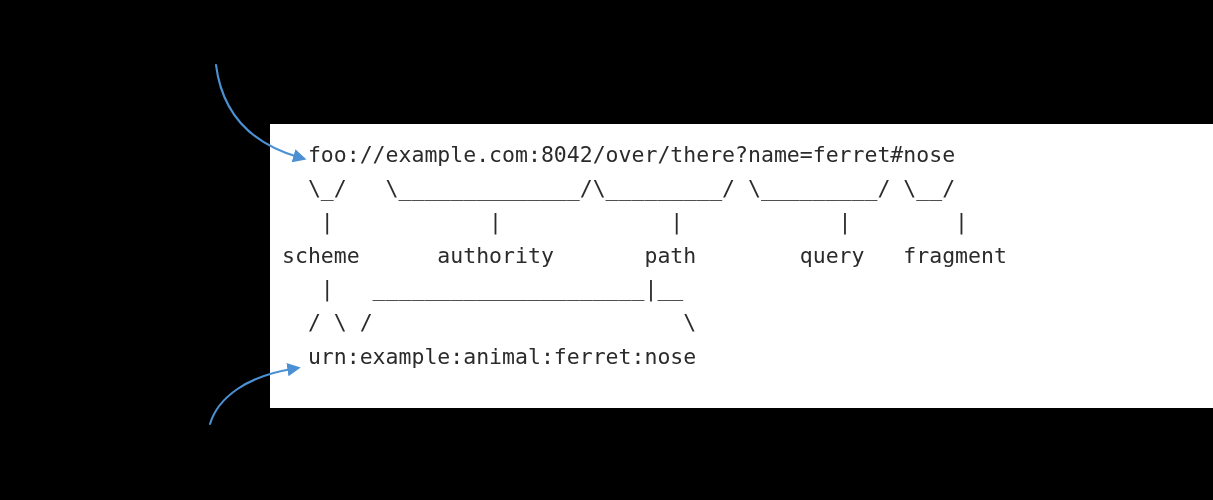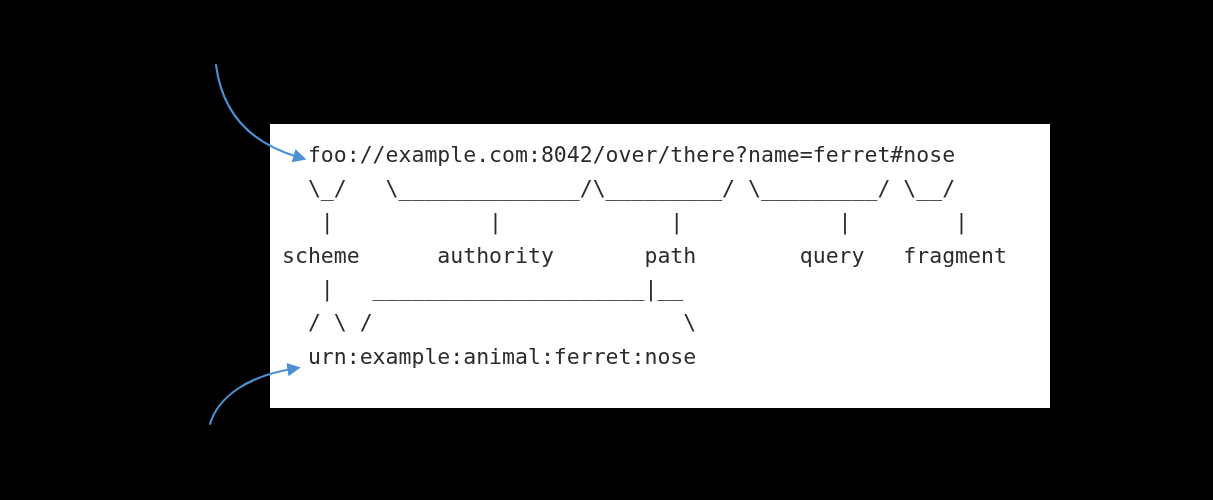--- a/index.html
+++ b/index.html
@@ -14,21 +14,21 @@
     height: 500px;
     background: #000000;
     overflow: hidden;
     font-family: "DejaVu Sans Mono", "Liberation Mono", monospace;
   }
   
   #panel {
     position: absolute;
     left: 270px;
     top: 124px;
-    width: 780px;
+    width: 943px;
     height: 284px;
     background: #ffffff;
   }
   #ascii {
     position: absolute;
     left: 12px;
     top: 14px;
     margin: 0;
     white-space: pre;
     font-family: "DejaVu Sans Mono", "Liberation Mono", monospace;

